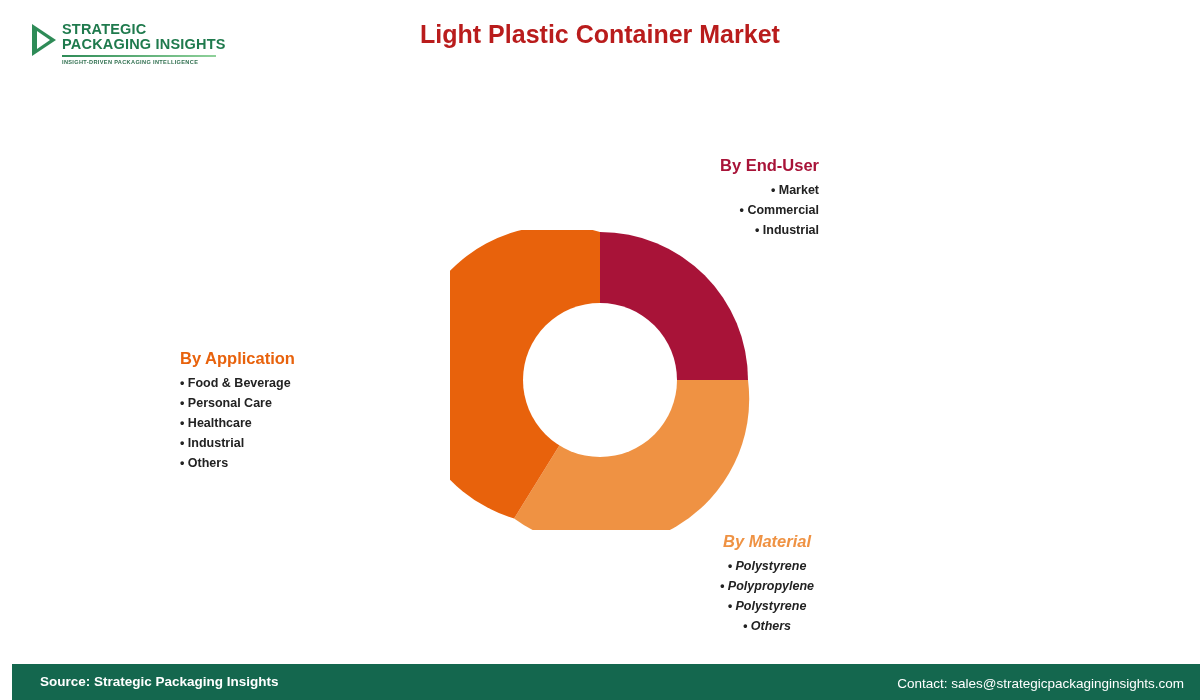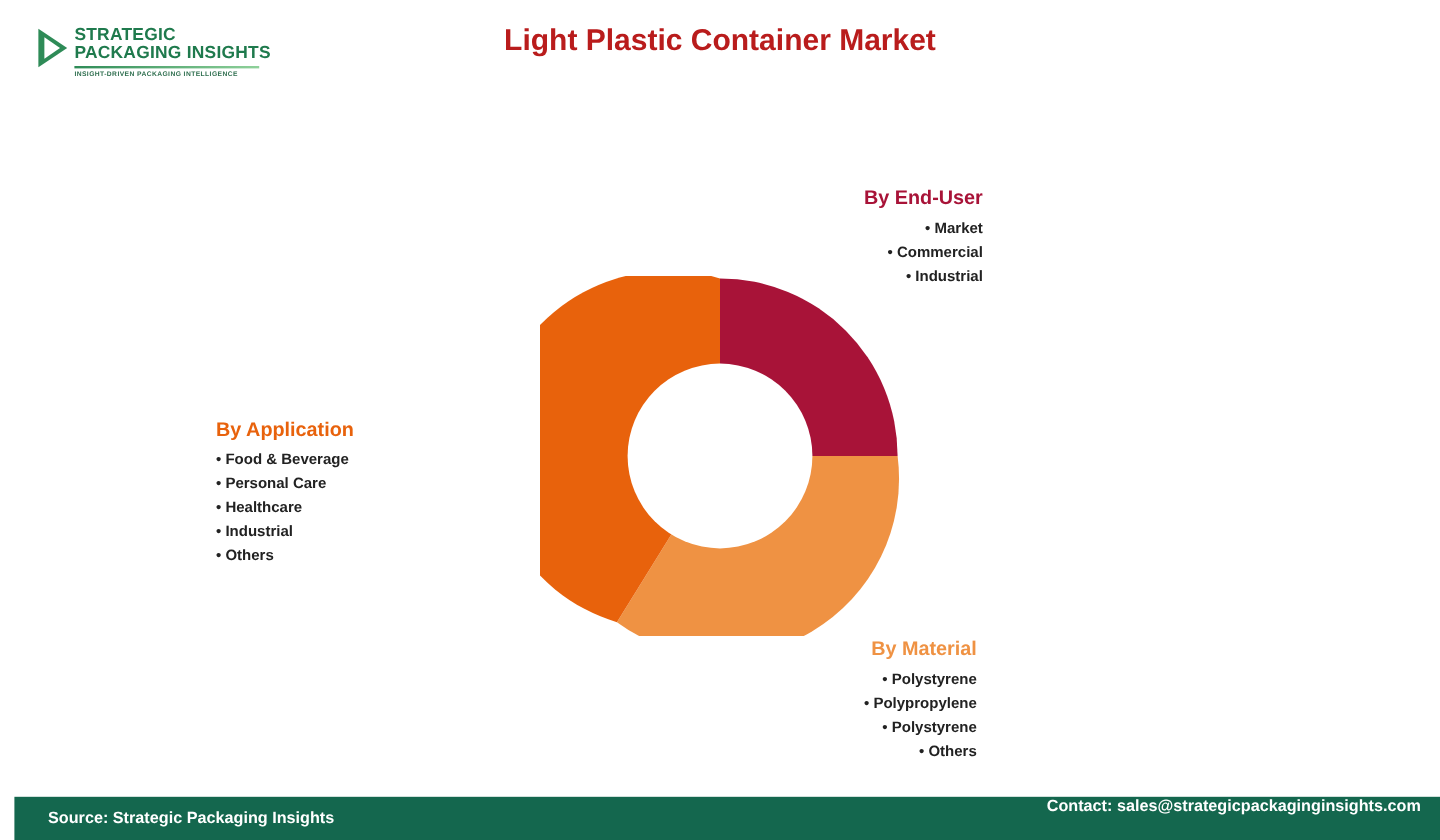--- a/index.html
+++ b/index.html
@@ -92,21 +92,21 @@
   }
   .seg-item {
     font-size: 12.5px;
     font-weight: bold;
     color: #222222;
     line-height: 20px;
     white-space: nowrap;
   }
 
   #seg-enduser { left: 720px; top: 156px; text-align: right; }
-  #seg-material { left: 720px; top: 532px; text-align: right; }
+  #seg-material { left: 720px; top: 532px; text-align: center; font-style: italic; }
   #seg-application { left: 180px; top: 314px; width: 180px; text-align: left; margin-top: 35px; }
 
   
   .footer {
     position: absolute;
     left: 0;
     bottom: 0;
     width: 1200px;
     height: 36px;
     background: #14674e;
@@ -117,23 +117,23 @@
     position: absolute;
     left: 28px;
     top: 10px;
     font-size: 13.5px;
     font-weight: bold;
     white-space: nowrap;
   }
   .footer-right {
     position: absolute;
     right: 28px;
-    top: 0;
+    top: 12px;
     font-size: 13.5px;
-    font-weight: bold;
+    font-weight: normal;
     white-space: nowrap;
   }
 </style>
 </head>
 <body>
 
 <div class="logo">
   <svg class="logo-mark" viewBox="0 0 28 36">
     <path d="M2 2 L2 34 L26 18 Z" fill="#2e8b57"></path>
     <path d="M7 9 L7 27 L20 18 Z" fill="#ffffff"></path>

